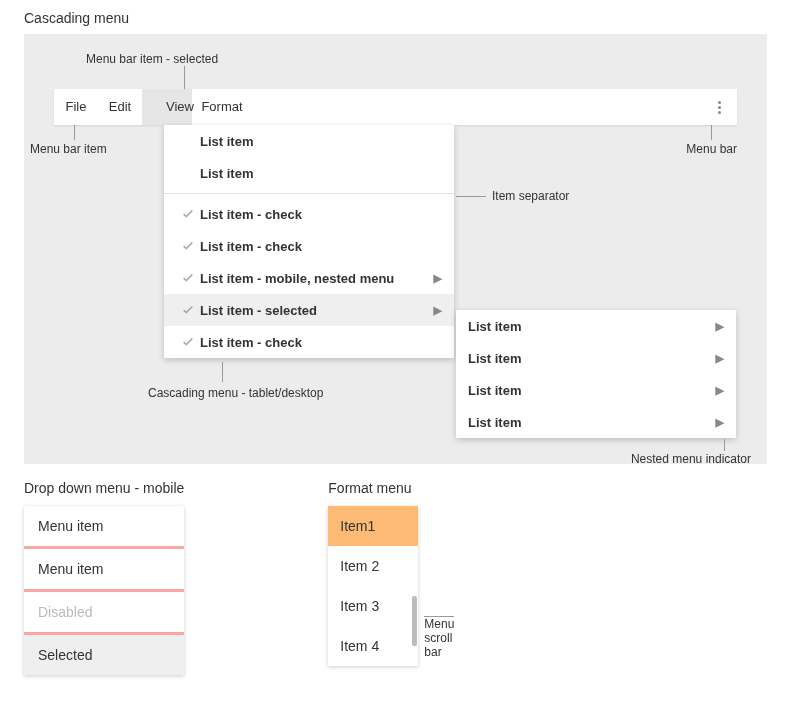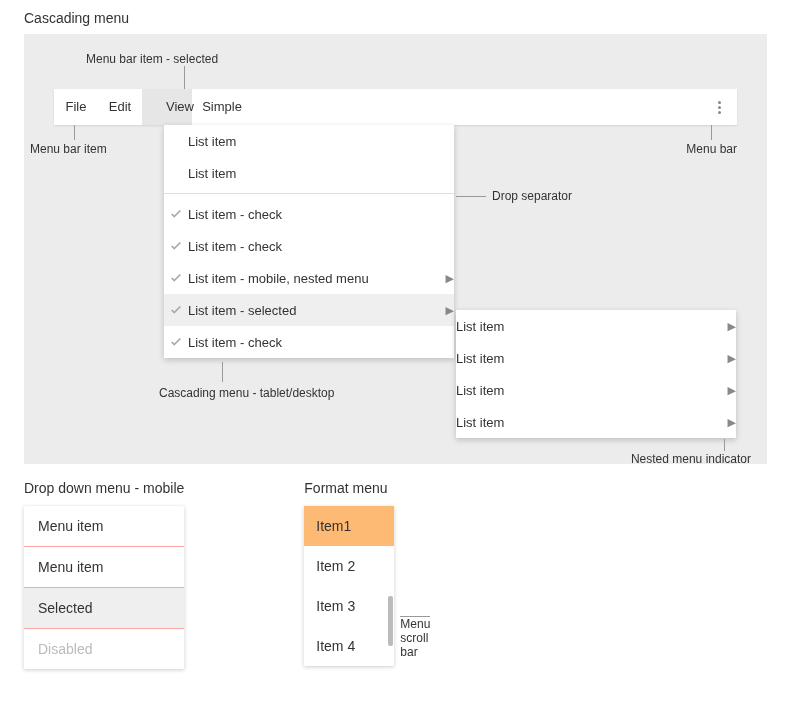--- a/index.html
+++ b/index.html
@@ -14,36 +14,36 @@
 
 .menubar { position: absolute; top: 55px; left: 30px; right: 30px; height: 36px; background: #fff; display: flex; align-items: stretch; box-shadow: 0 1px 2px rgba(0,0,0,0.1); }
 .menubar-item { padding: 6px 10px; display: flex; align-items: center; justify-content: center; font-size: 13px; cursor: pointer; text-align: left; line-height: 1.1; }
 .menubar-item.selected { background: #e6e6e6; }
 .menubar-spacer { flex: 1; }
 .more-icon { width: 36px; display: flex; flex-direction: column; align-items: center; justify-content: center; gap: 2px; cursor: pointer; }
 .more-icon span { width: 3px; height: 3px; background: #888; border-radius: 50%; }
 
 
 .dropdown { position: absolute; top: 91px; left: 140px; width: 290px; background: #fff; box-shadow: 0 2px 6px rgba(0,0,0,0.2); }
-.menu-item { display: flex; align-items: center; height: 32px; padding: 0 0; font-size: 13px; cursor: pointer; }
+.menu-item { display: flex; align-items: center; height: 32px; padding: 0 12px; font-size: 13px; cursor: pointer; font-weight: bold; }
 .menu-item .check { width: 24px; display: flex; justify-content: center; color: #aaa; }
 .menu-item .text { flex: 1; }
 .menu-item .arrow { color: #888; font-size: 11px; }
 .menu-item.selected { background: #efefef; }
 .menu-separator { height: 1px; background: #e0e0e0; margin: 4px 0; }
 
 
 .nested { position: absolute; top: 276px; left: 432px; width: 280px; background: #fff; box-shadow: 0 2px 6px rgba(0,0,0,0.2); }
 
 
-.bottom-row { display: flex; gap: 60px; margin: 16px 24px; }
+.bottom-row { display: flex; gap: 84px; margin: 16px 24px; }
 .example { }
 .example-title { font-size: 14px; margin-bottom: 10px; }
 .mobile-menu { width: 160px; background: #fff; box-shadow: 0 1px 4px rgba(0,0,0,0.2); }
-.mobile-item { padding: 12px 14px; font-size: 14px; border-bottom: 1px solid #fca5a5; cursor: pointer; }
+.mobile-item { padding: 12px 14px; font-size: 14px; border-bottom: 3px solid #fca5a5; cursor: pointer; }
 .mobile-item:last-child { border-bottom: none; }
 .mobile-item.selected { background: #efefef; }
 .mobile-item.disabled { color: #bbb; cursor: default; }
 
 .simple-wrap { position: relative; }
 .simple-menu { width: 90px; background: #fff; box-shadow: 0 1px 4px rgba(0,0,0,0.2); position: relative; }
 .simple-item { padding: 12px 12px; font-size: 14px; cursor: pointer; }
 .simple-item.selected { background: #fdba74; }
 .scrollbar { position: absolute; right: 1px; top: 90px; width: 5px; height: 50px; background: #bbb; border-radius: 2px; }
 .simple-label { font-size: 12px; color: #333; }
@@ -59,21 +59,21 @@
 
 <div class="cascading-area">
 
   <div class="label" style="top:18px; left:62px;">Menu bar item - selected</div>
   <div class="line" style="top:32px; left:160px; width:1px; height:23px;"></div>
 
   <div class="menubar">
     <div class="menubar-item" style="width:44px;">File</div>
     <div class="menubar-item" style="width:44px;">Edit</div>
     <div class="menubar-item selected" style="width:50px;padding-left:36px;">View</div>
-    <div class="menubar-item" style="width:60px;">Simple</div>
+    <div class="menubar-item" style="width:60px;">Format</div>
     <div class="menubar-spacer"></div>
     <div class="more-icon">
         <span></span>
         <span></span>
         <span></span>
       </div>
   </div>
 
   <div class="label" style="top:108px; left:6px;">Menu bar item</div>
   <div class="line" style="top:91px; left:50px; width:1px; height:15px;"></div>
@@ -129,24 +129,24 @@
         <span class="check">
           <svg viewBox="0 0 16 16">
             <path d="M3 8l3 3 7-7"></path>
           </svg>
         </span>
         <span class="text">List item - check</span>
       </div>
   </div>
 
   <div class="line" style="top:162px; left:432px; width:30px; height:1px;"></div>
-  <div class="label" style="top:155px; left:468px;">Drop separator</div>
+  <div class="label" style="top:155px; left:468px;">Item separator</div>
 
   <div class="line" style="top:328px; left:198px; width:1px; height:20px;"></div>
-  <div class="label" style="top:352px; left:135px;">Cascading menu - tablet/desktop</div>
+  <div class="label" style="top:352px; left:124px;">Cascading menu - tablet/desktop</div>
 
   <div class="nested">
     <div class="menu-item">
         <span class="text">List item</span>
         <span class="arrow">▶</span>
       </div>
     <div class="menu-item">
         <span class="text">List item</span>
         <span class="arrow">▶</span>
       </div>
@@ -163,22 +163,22 @@
   <div class="line" style="top:405px; left:700px; width:1px; height:12px;"></div>
   <div class="label" style="top:418px; right:16px;">Nested menu indicator</div>
 </div>
 
 <div class="bottom-row">
   <div class="example">
     <div class="example-title">Drop down menu - mobile</div>
     <div class="mobile-menu">
       <div class="mobile-item">Menu item</div>
       <div class="mobile-item">Menu item</div>
+      <div class="mobile-item disabled">Disabled</div>
       <div class="mobile-item selected">Selected</div>
-      <div class="mobile-item disabled">Disabled</div>
     </div>
   </div>
 
   <div class="example" style="margin-left:60px;">
     <div class="example-title">Format menu</div>
     <div class="simple-wrap">
       <div class="simple-menu">
         <div class="simple-item selected">Item1</div>
         <div class="simple-item">Item 2</div>
         <div class="simple-item">Item 3</div>

